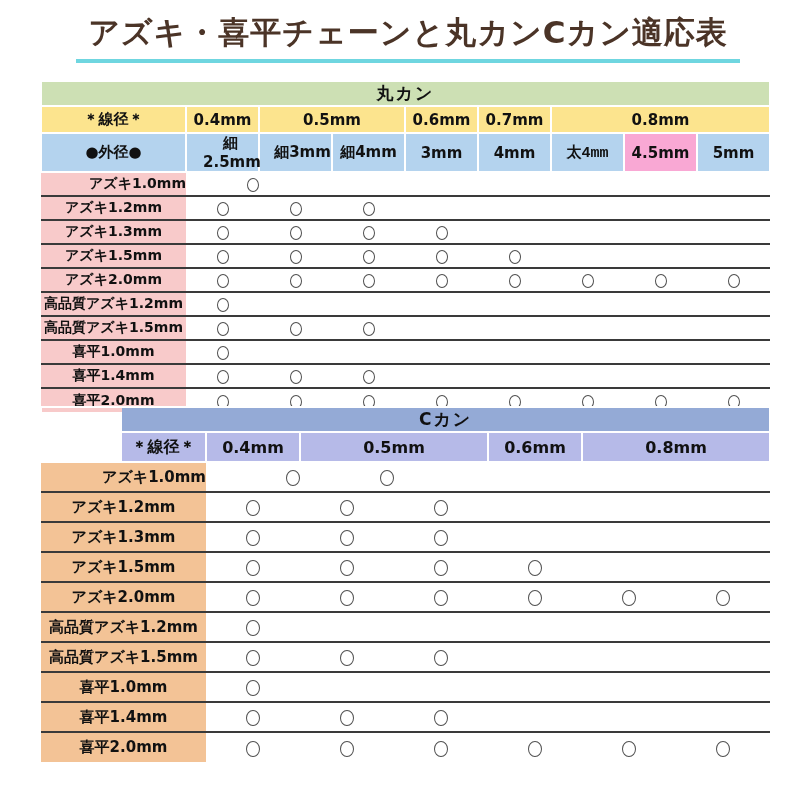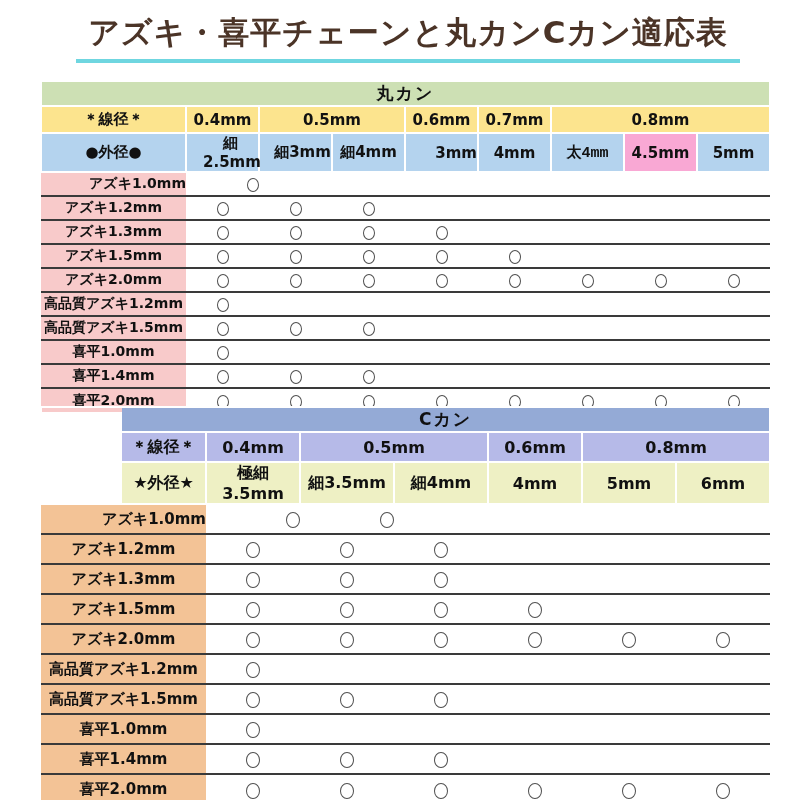--- a/index.html
+++ b/index.html
@@ -123,21 +123,21 @@
         <th class="hd" colspan="1" style="background: rgb(252, 228, 142);">0.7mm</th>
         <th class="hd" colspan="3" style="background: rgb(252, 228, 142);">0.8mm</th>
       </tr>
       <tr class="outer-row">
         <th class="hd label-hd">
           <div class="hdr-inner" style="background: rgb(180, 211, 238);">●外径●</div>
         </th>
         <th class="hd" style="background: rgb(180, 211, 238); padding-left: 16px;">細2.5mm</th>
         <th class="hd" style="background: rgb(180, 211, 238); padding-left: 14px;">細3mm</th>
         <th class="hd" style="background: rgb(180, 211, 238);">細4mm</th>
-        <th class="hd" style="background: rgb(180, 211, 238); text-align: right;">3mm</th>
+        <th class="hd" style="background: rgb(180, 211, 238);">3mm</th>
         <th class="hd" style="background: rgb(180, 211, 238);">4mm</th>
         <th class="hd" style="background: rgb(180, 211, 238); font-family: Liberation Mono, monospace;">太4mm</th>
         <th class="hd" style="background: #f9a8d4;">4.5mm</th>
         <th class="hd" style="background: rgb(180, 211, 238);">5mm</th>
       </tr>
     </thead>
     <tbody>
       <tr>
         <td class="row-label" style="background: rgb(248, 202, 202);">アズキ1.0mm</td>
         <td class="mark-cell"><span class="circ"></span></td>
@@ -268,31 +268,20 @@
       </tr>
       <tr class="wire-row">
         <th class="hd label-hd">
           <div class="hdr-inner indent" style="background: rgb(182, 186, 232);">＊線径＊</div>
         </th>
         <th class="hd" colspan="1" style="background: rgb(182, 186, 232);">0.4mm</th>
         <th class="hd" colspan="2" style="background: rgb(182, 186, 232);">0.5mm</th>
         <th class="hd" colspan="1" style="background: rgb(182, 186, 232);">0.6mm</th>
         <th class="hd" colspan="2" style="background: rgb(182, 186, 232);">0.8mm</th>
       </tr>
-      <tr class="outer-row">
-        <th class="hd label-hd">
-          <div class="hdr-inner indent" style="background: rgb(238, 240, 196);">★外径★</div>
-        </th>
-        <th class="hd" style="background: rgb(238, 240, 196);">極細3.5mm</th>
-        <th class="hd" style="background: rgb(238, 240, 196);">細3.5mm</th>
-        <th class="hd" style="background: rgb(238, 240, 196);">細4mm</th>
-        <th class="hd" style="background: rgb(238, 240, 196);">4mm</th>
-        <th class="hd" style="background: rgb(238, 240, 196);">5mm</th>
-        <th class="hd" style="background: rgb(238, 240, 196);">6mm</th>
-      </tr>
     </thead>
     <tbody>
       <tr>
         <td class="row-label" style="background: rgb(243, 195, 150);">アズキ1.0mm</td>
         <td class="mark-cell"><span class="circ"></span></td>
         <td class="mark-cell"><span class="circ"></span></td>
         <td class="mark-cell"></td>
         <td class="mark-cell"></td>
         <td class="mark-cell"></td>
         <td class="mark-cell"></td>

